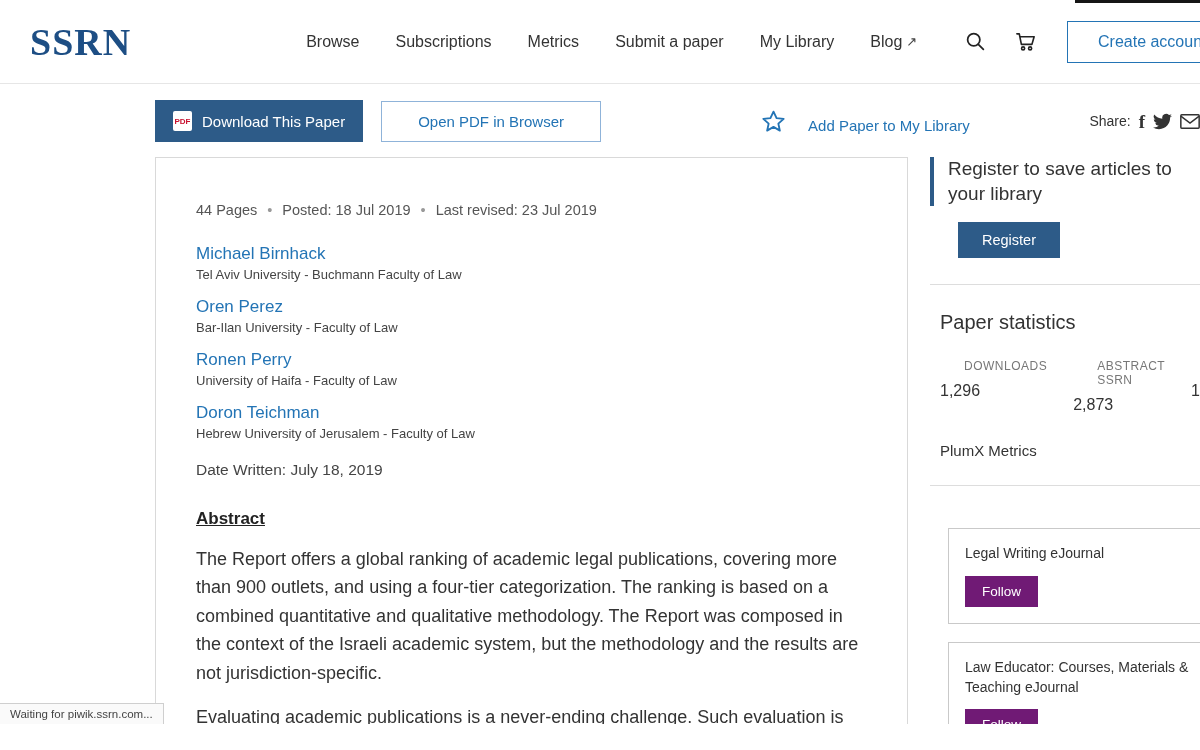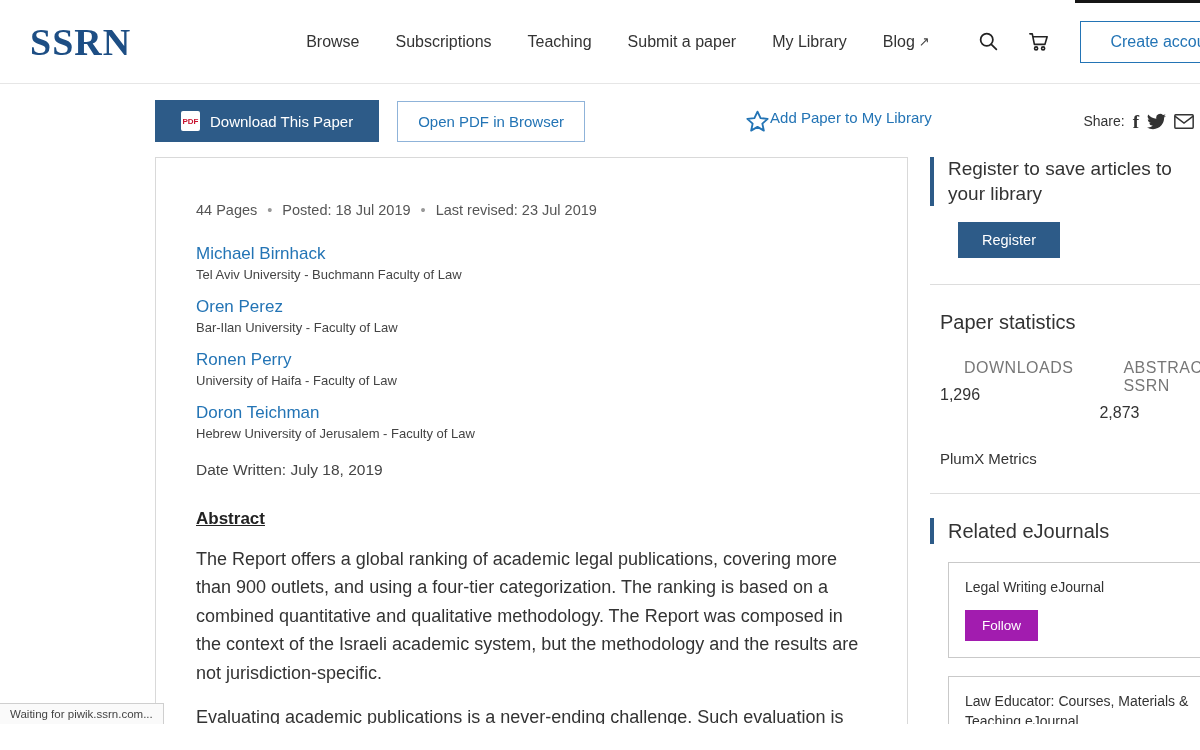--- a/index.html
+++ b/index.html
@@ -39,39 +39,39 @@
   }
 
   
   .actions-row {
     display:flex; align-items:center;
     margin:16px 0 0 155px; width:1045px;
   }
   .btn-primary {
     display:flex; align-items:center; gap:10px;
     background:#2d5b88; color:#fff; border:none;
-    font-size:15px; padding:11px 26px; cursor:pointer;
+    font-size:15px; padding:11px 18px; cursor:pointer;
     font-family:"Liberation Sans", sans-serif;
   }
   .pdf-chip {
     background:#fff; color:#c8102e; border-radius:2px;
     font-size:8px; font-weight:bold;
     width:19px; height:20px; display:flex; align-items:center; justify-content:center;
   }
   .btn-outline {
     margin-left:18px;
     background:#fff; color:#2374b5; border:1px solid #8fb3d9;
-    font-size:15px; padding:11px 20px; cursor:pointer;
+    font-size:15px; padding:11px 36px; cursor:pointer;
     font-family:"Liberation Sans", sans-serif;
   }
   .add-library {
-    display:flex; align-items:flex-start; gap:0;
+    display:flex; align-items:flex-end; gap:22px;
     margin-left:160px; color:#2374b5; font-size:15px; cursor:pointer; white-space:nowrap;
   }
-  .share { margin-left:auto; display:flex; align-items:center; gap:8px; padding-right:6px; }
+  .share { margin-left:auto; display:flex; align-items:center; gap:8px; padding-right:0; }
   .share-label { font-size:14px; color:#333; }
   .share-f {
     font-family:"Liberation Serif", serif; font-weight:700;
     font-size:19px; color:#333; cursor:pointer; line-height:1;
   }
   .share-icon { cursor:pointer; display:flex; align-items:center; }
 
   
   .columns { display:flex; align-items:flex-start; margin:15px 0 0 155px; }
   .card {
@@ -106,31 +106,31 @@
   .register-heading { max-width:225px; }
   .register-btn {
     margin:16px 0 0 28px; background:#2d5b88; color:#fff; border:none;
     font-size:14.5px; padding:10px 24px; cursor:pointer;
     font-family:"Liberation Sans", sans-serif;
   }
   .side-div { border:none; border-top:1px solid #ddd; margin:26px 0 24px 0; }
   .stats-h { font-size:20px; font-weight:400; color:#333; margin:0 0 0 10px; }
   .stats-row { display:flex; margin:24px 0 0 10px; }
   .stat { margin-right:26px; }
-  .stat-label { font-size:16px; color:#777; letter-spacing:0.5px;padding-left:24px; }
+  .stat-label { font-size:12px; color:#777; letter-spacing:0.5px;padding-left:24px; }
   .stat-value { font-size:16px; color:#333; margin-top:9px; }
   .plumx { display:block; margin:28px 0 0 10px; font-size:15px; color:#333; text-decoration:none; cursor:pointer; }
   .related-h { font-size:20px; }
   .journal-card {
     border:1px solid #c9c9c9; width:300px;
     margin:18px 0 0 18px; padding:14px 16px 16px 16px;
   }
   .journal-name { font-size:14px; color:#333; line-height:1.45; cursor:pointer; }
   .follow-btn {
-    margin-top:12px; background:#a21caf; color:#fff; border:none;
+    margin-top:12px; background:#701a75; color:#fff; border:none;
     font-size:13.5px; padding:8px 17px; cursor:pointer;
     font-family:"Liberation Sans", sans-serif;
   }
 
   
   .status-bar {
     position:absolute; left:0; bottom:0; z-index:5;
     background:#fafafa; border:1px solid #cfcfcf; border-left:none; border-bottom:none;
     padding:4px 10px; font-size:11.5px; color:#444;
   }
@@ -139,21 +139,21 @@
 <body>
 
 <div class="page">
   <div class="top-dark-line"></div>
 
   <header>
     <div class="logo">SSRN</div>
     <nav>
       <a class="nav-item">Browse</a>
       <a class="nav-item">Subscriptions</a>
-      <a class="nav-item">Teaching</a>
+      <a class="nav-item">Metrics</a>
       <a class="nav-item">Submit a paper</a>
       <a class="nav-item">My Library</a>
       <a class="nav-item nav-blog">
         <span>Blog</span>
         <span class="ext-arrow">↗</span>
       </a>
     </nav>
     <div class="header-icons">
       <button class="icon-btn">
         <svg viewBox="0 0 24 24" width="21" height="21" fill="none" stroke="#222" stroke-width="2" stroke-linecap="round">
@@ -264,21 +264,20 @@
           </div>
         </div>
         <a class="plumx">PlumX Metrics</a>
       </section>
 
       <hr class="side-div">
 
       <section class="related">
         <div class="accent-row">
           <div class="accent-bar"></div>
-          <h2 class="side-h related-h">Related eJournals</h2>
         </div>
 
         <div class="journal-card">
           <div class="journal-name">Legal Writing eJournal</div>
           <button class="follow-btn">Follow</button>
         </div>
 
         <div class="journal-card">
           <div class="journal-name">Law Educator: Courses, Materials &amp; Teaching eJournal</div>
           <button class="follow-btn">Follow</button>

